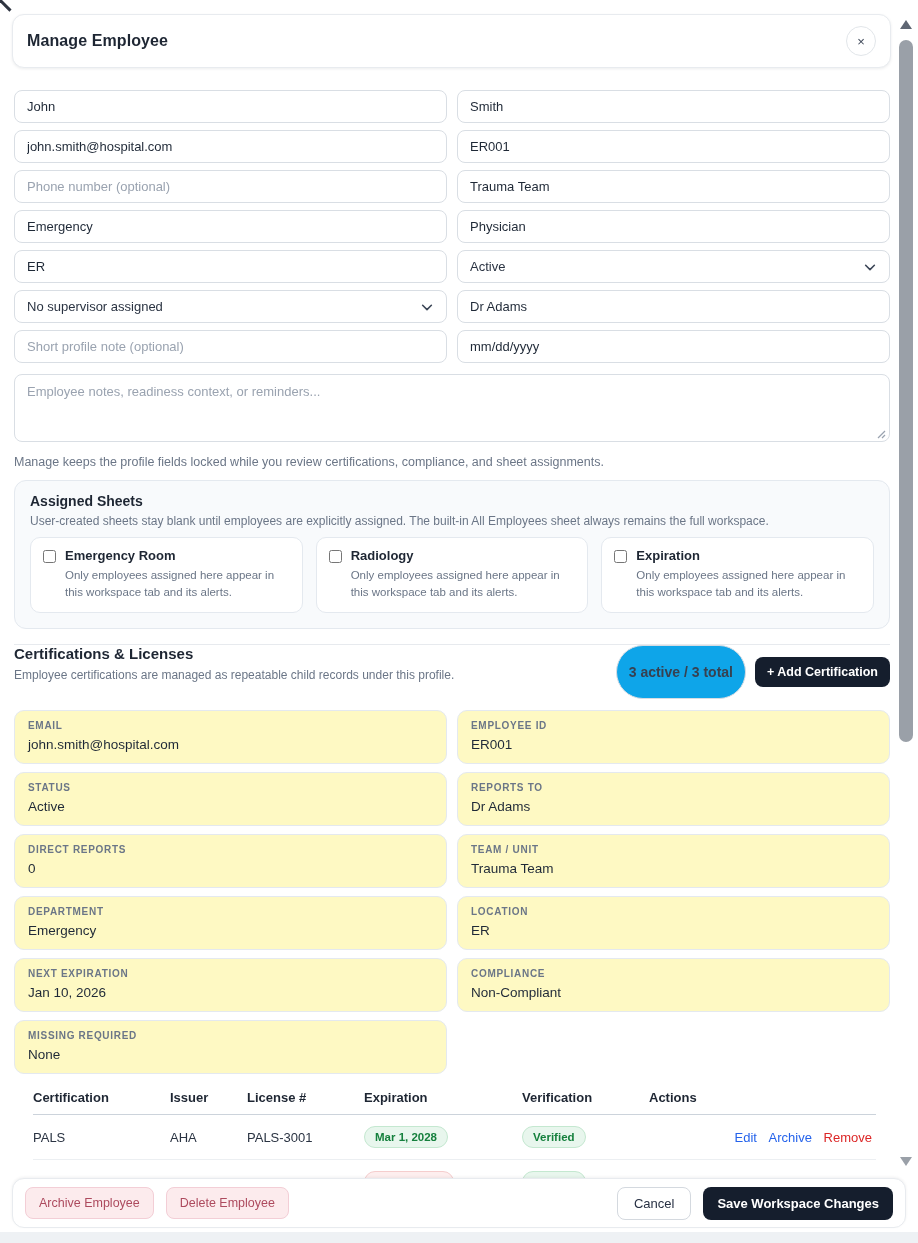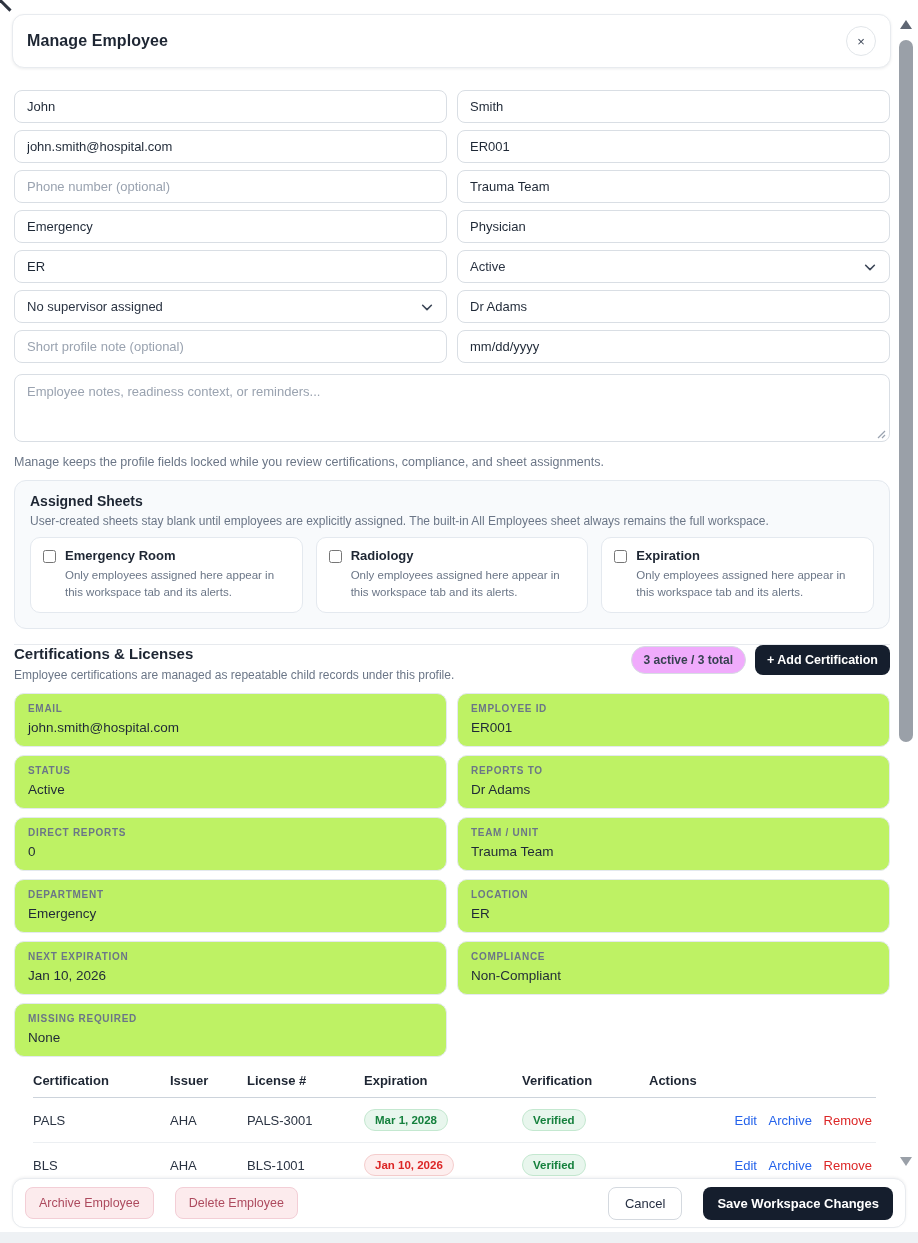--- a/index.html
+++ b/index.html
@@ -64,32 +64,32 @@
   .sheet-sub { font-size:11.5px; color:#6b7687; line-height:1.45; margin-top:4px; margin-left:22px; }
 
   .divider { border:none; border-top:1px solid #e7eaee; margin:15px 0 0; }
 
   
   .cert-head { display:flex; align-items:flex-start; justify-content:space-between; }
   .cert-head h2 { font-size:15px; font-weight:700; color:#1e2633; }
   .cert-sub { font-size:12px; color:#6b7687; margin-top:6px; }
   .cert-head-right { display:flex; align-items:center; gap:9px; }
   .count-badge {
-    border:1px solid #d7dce3; border-radius:999px; background:#f0abfc;
-    padding:6px 12px; font-size:12px; font-weight:700; color:#374151; white-space:nowrap;
+    border:1px solid #d7dce3; border-radius:999px; background:#0ea5e9;
+    padding:18px 12px; font-size:14px; font-weight:700; color:#374151; white-space:nowrap;
   }
   .add-cert-btn {
     background:#151e2d; color:#fff; border:none; border-radius:8px;
     padding:8px 12px; font-size:12.5px; font-weight:700; cursor:pointer; white-space:nowrap;
     font-family:"Liberation Sans", sans-serif;
   }
 
   
   .summary-grid { display:grid; grid-template-columns:1fr 1fr; gap:8px 10px; margin-top:11px; }
-  .stat-card { border:1px solid #e4e9ef; border-radius:10px; background:#bef264; padding:9px 13px; min-height:54px; }
+  .stat-card { border:1px solid #e4e9ef; border-radius:10px; background:#fef9c3; padding:9px 13px; min-height:54px; }
   .stat-label { font-size:10px; font-weight:700; letter-spacing:.07em; color:#6b7687; text-transform:uppercase; }
   .stat-value { font-size:13.5px; color:#1f2937; margin-top:6px; }
 
   
   .cert-table-wrap { margin-top:8px; padding:0 14px 0 19px; }
   table.cert-table { width:100%; border-collapse:collapse; }
   .cert-table th {
     text-align:left; font-size:13px; font-weight:700; color:#1e2633;
     padding:8px 4px 9px 0; border-bottom:1px solid #ccd3db;
   }
@@ -103,21 +103,21 @@
   .link-red { color:#dc2626; }
   .actions .link + .link { margin-left:8px; }
 
   
   .footer-card {
     position:absolute; left:12px; right:12px; top:1178px; height:50px;
     background:#fff; border:1px solid #e8ebef; border-radius:12px;
     box-shadow:0 -1px 3px rgba(15,23,42,.06);
     display:flex; align-items:center; justify-content:space-between; padding:0 12px;
   }
-  .footer-left, .footer-right { display:flex; align-items:flex-end; gap:21px; }
+  .footer-left, .footer-right { display:flex; align-items:flex-end; gap:12px; }
   .danger-soft-btn {
     background:#fcebed; border:1px solid #f3ced6; color:#ad4a5e;
     border-radius:8px; padding:8px 13px; font-size:12.5px; font-weight:500; cursor:pointer;
     font-family:"Liberation Sans", sans-serif;
   }
   .cancel-btn {
     background:#fff; border:1px solid #d4d9df; color:#273043;
     border-radius:8px; padding:8px 16px; font-size:13px; font-weight:500; cursor:pointer;
     font-family:"Liberation Sans", sans-serif;
   }

